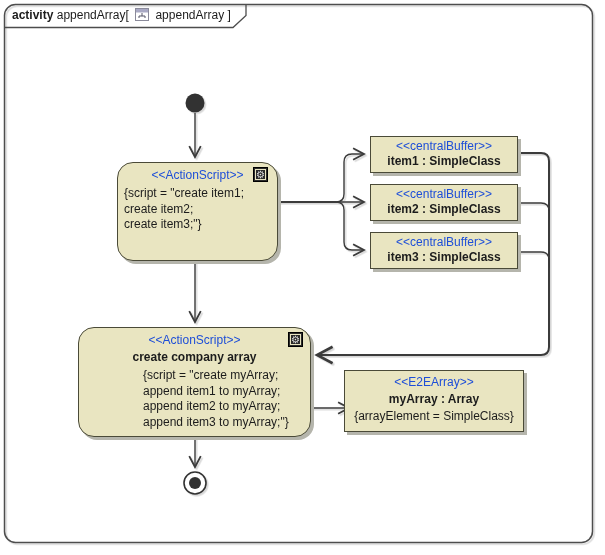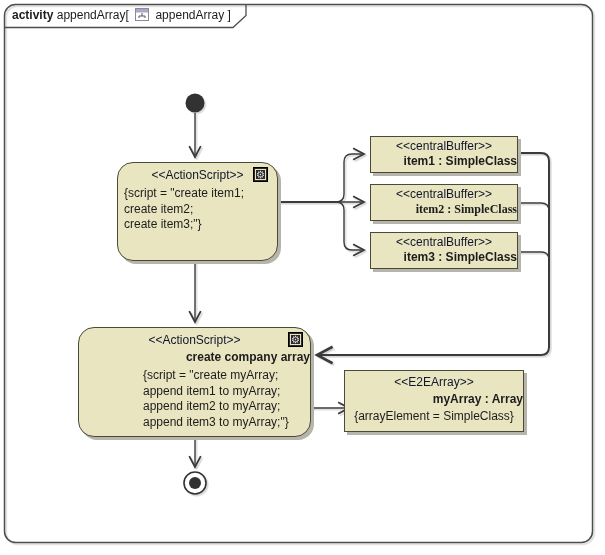--- a/index.html
+++ b/index.html
@@ -19,22 +19,22 @@
   .tab-label .mini-icon{display:inline-block;vertical-align:-2px;margin:0 3px;}
 
   
   .node{
     position:absolute;z-index:1;box-sizing:border-box;
     background:#E9E5C1;border:1.5px solid #4A4A38;
     box-shadow:3px 3px 0 #B5B5AC;
     text-align:center;line-height:15px;
   }
   .node.action{border-radius:16px;}
-  .stereo{color:#0f172a;padding-top:5px;}
-  .nname{font-weight:bold;padding-top:2px;text-align:right;}
+  .stereo{color:#1d4ed8;padding-top:5px;}
+  .nname{font-weight:bold;padding-top:2px;}
   .script{text-align:left;margin-top:3px;line-height:15.5px;padding-left:6px;white-space:nowrap;}
   .script.indented{padding-left:64px;}
   .constraint{padding-top:2px;}
 
   
   .gear{
     position:absolute;top:4px;width:15px;height:15px;box-sizing:border-box;
     background:#2B2B2B;border:1px solid #000;outline:1px solid #E9E5C1;outline-offset:-3px;
     color:#DDD;font-size:10px;line-height:13px;text-align:center;
   }
@@ -123,21 +123,21 @@
     </div>
   </div>
 
   <div class="node" style="left:370px;top:136px;width:148px;height:37px;">
     <div class="stereo" style="padding-top:2px;">&lt;&lt;centralBuffer&gt;&gt;</div>
     <div class="nname" style="padding-top:0;">item1 : SimpleClass</div>
   </div>
 
   <div class="node" style="left:370px;top:184px;width:148px;height:37px;">
     <div class="stereo" style="padding-top:2px;">&lt;&lt;centralBuffer&gt;&gt;</div>
-    <div class="nname" style="padding-top:0;font-family:Liberation Serif, serif;">item2 : SimpleClass</div>
+    <div class="nname" style="padding-top:0;">item2 : SimpleClass</div>
   </div>
 
   <div class="node" style="left:370px;top:232px;width:148px;height:37px;">
     <div class="stereo" style="padding-top:2px;">&lt;&lt;centralBuffer&gt;&gt;</div>
     <div class="nname" style="padding-top:0;">item3 : SimpleClass</div>
   </div>
 
   <div class="node" style="left:344px;top:370px;width:180px;height:62px;">
     <div class="stereo" style="padding-top:4px;">&lt;&lt;E2EArray&gt;&gt;</div>
     <div class="nname">myArray : Array</div>

